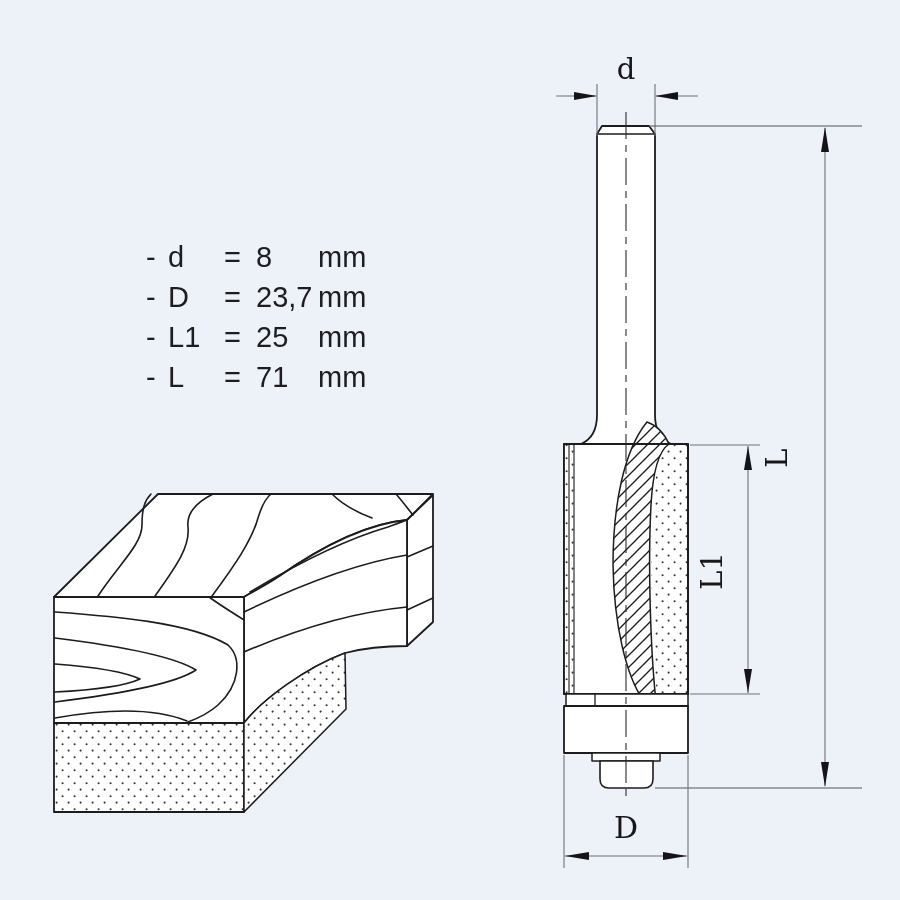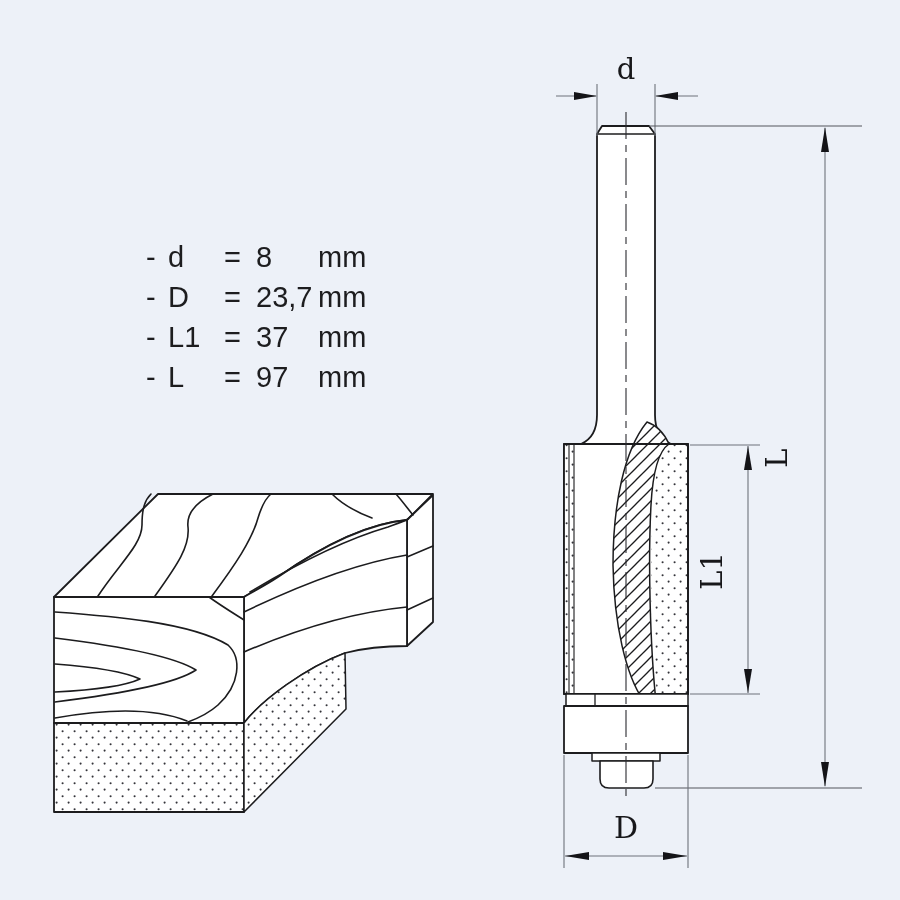--- a/index.html
+++ b/index.html
@@ -178,25 +178,25 @@
       <span>-</span>
       <span>D</span>
       <span>=</span>
       <span>23,7</span>
       <span>mm</span>
     </div>
     <div class="spec-row">
       <span>-</span>
       <span>L1</span>
       <span>=</span>
-      <span>37</span>
+      <span>25</span>
       <span>mm</span>
     </div>
     <div class="spec-row">
       <span>-</span>
       <span>L</span>
       <span>=</span>
-      <span>97</span>
+      <span>71</span>
       <span>mm</span>
     </div>
   </div>
 
 </div>
 
 </body></html>

